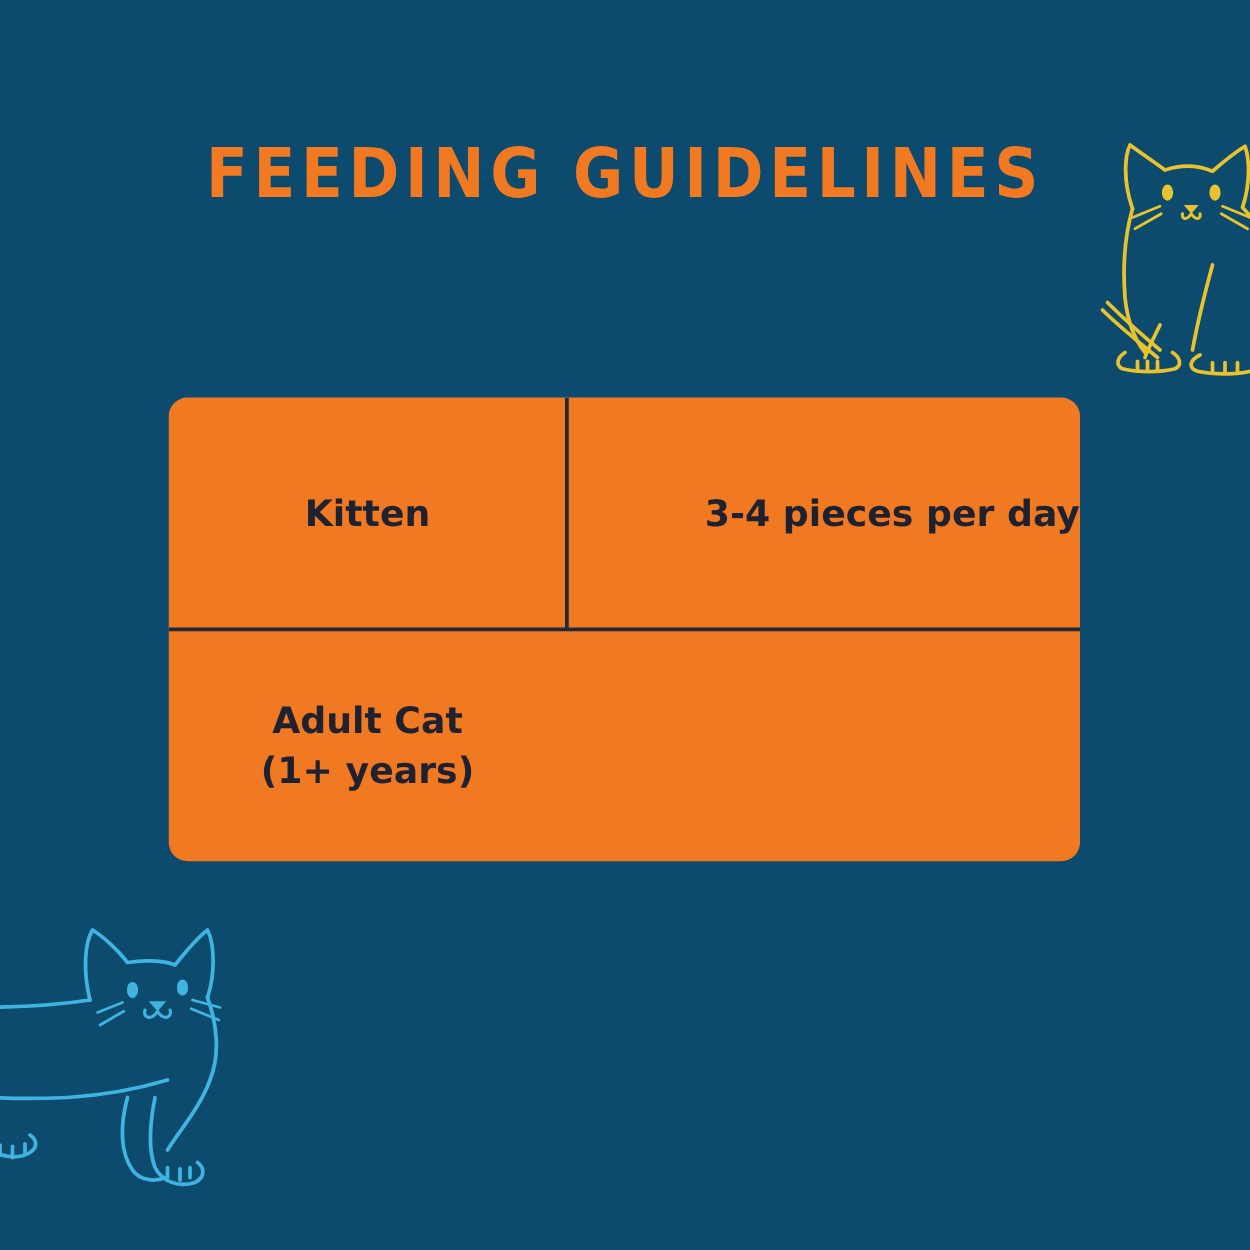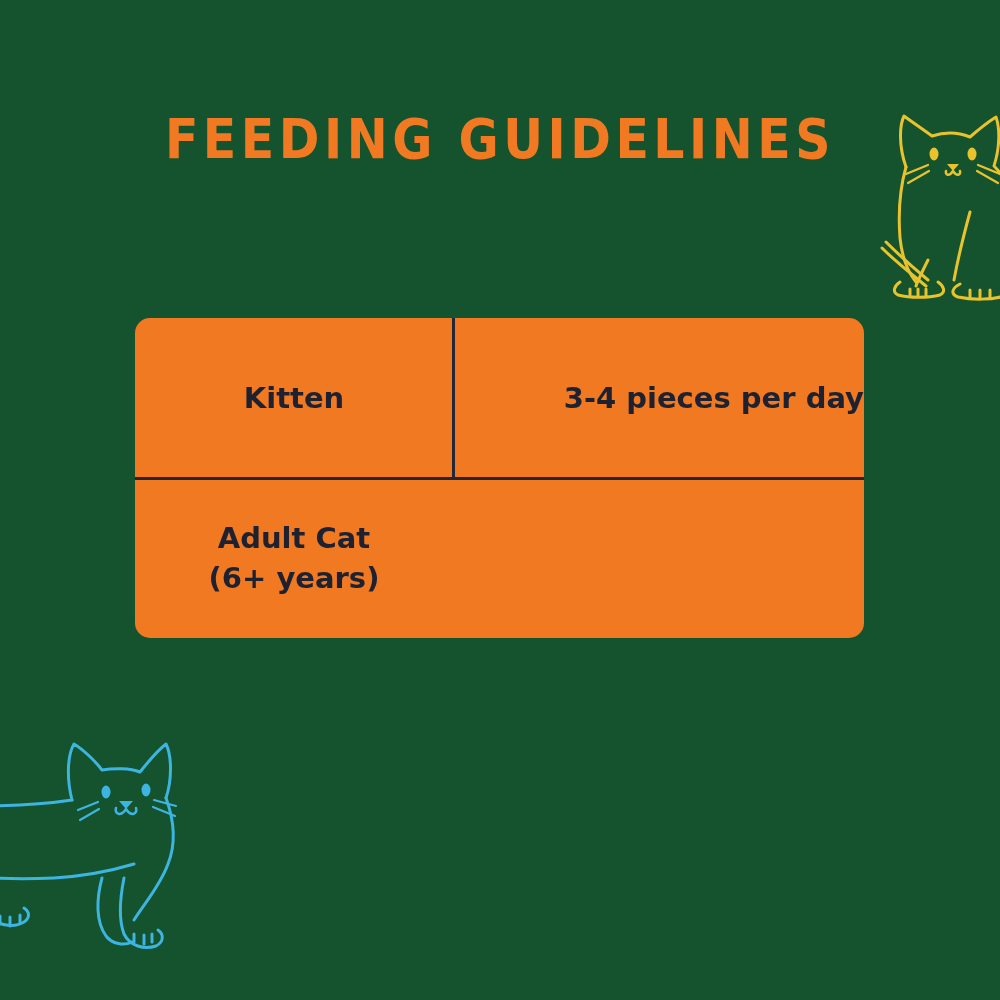--- a/index.html
+++ b/index.html
@@ -7,21 +7,21 @@
   html, body {
     width:1000px; height:1000px;
     background:#232838;
     overflow:hidden;
     font-family:"Liberation Sans", sans-serif;
   }
 
   .canvas {
     position:relative;
     width:1000px; height:1000px;
-    background:#14532d;
+    background:#0c4a6e;
   }
 
   
   .title {
     position:absolute;
     left:0; top:105px;
     width:1000px;
     text-align:center;
     color:#F07922;
     font-family:"DejaVu Sans", sans-serif;
@@ -31,21 +31,21 @@
     line-height:62px;
     white-space:nowrap;
     transform:scaleY(1.12);
     transform-origin:center top;
   }
 
   
   .table {
     position:absolute;
     left:135px; top:318px;
-    width:729px; height:320px;
+    width:729px; height:371px;
     background:#F07922;
     border-radius:15px;
     overflow:hidden;
     display:flex;
     flex-direction:column;
   }
   .row {
     display:flex;
     flex:1 1 0;
     min-height:0;
@@ -123,21 +123,21 @@
       </div>
       <div class="cell cell-value">
         <span>3-4 pieces per day</span>
       </div>
     </div>
 
     <div class="row">
       <div class="cell cell-label">
         <span class="label-lines">
           <span>Adult Cat</span>
-          <span>(6+ years)</span>
+          <span>(1+ years)</span>
         </span>
       </div>
     </div>
 
   </div>
 
   <div class="cat-gold">
     <svg viewBox="0 0 180 210" fill="none" stroke="#E8C32E" stroke-width="3" stroke-linecap="round" stroke-linejoin="round">
 
       <path d="M40 75 C32 52 34 32 38 24 C46 30 58 38 66 44

